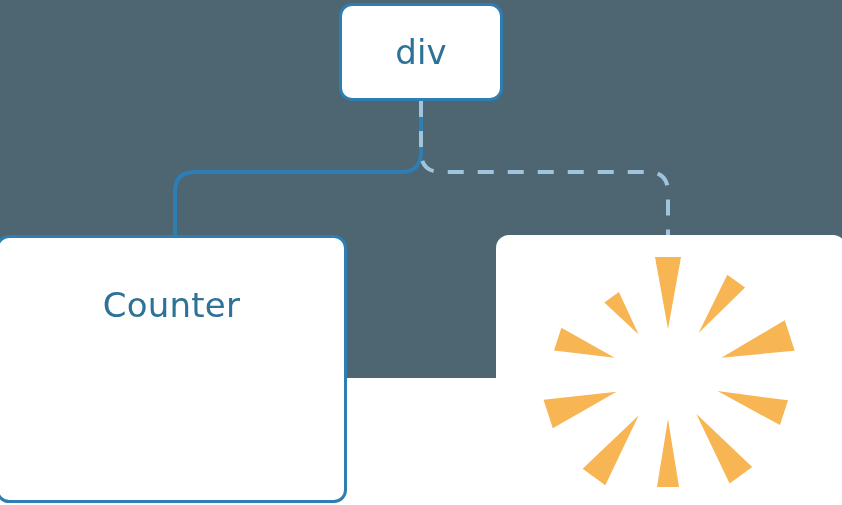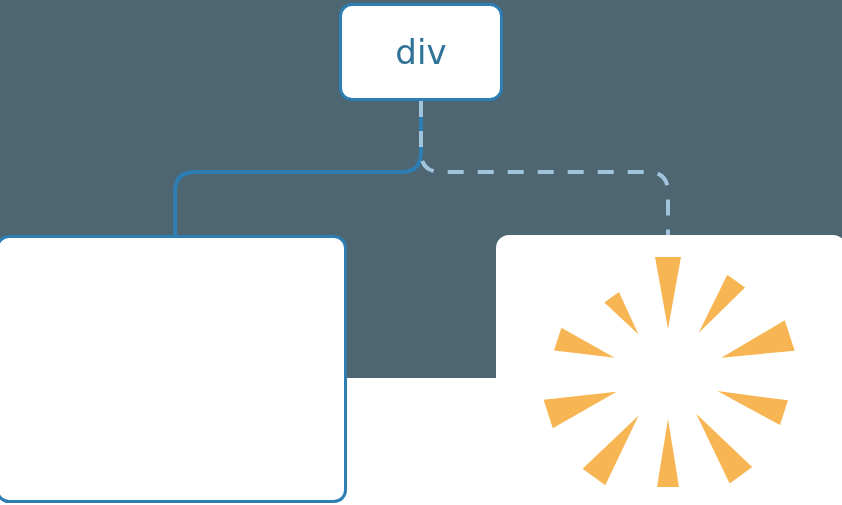--- a/index.html
+++ b/index.html
@@ -114,20 +114,21 @@
   <svg id="connectors" viewBox="0 0 842 505" width="842" height="505">
     <path d="M 421 101 L 421 152 Q 421 172 401 172 L 195 172 Q 175 172 175 192 L 175 238" fill="none" stroke="#2e7eb3" stroke-width="4" stroke-linecap="butt"></path>
     <path d="M 421 101 L 421 152 Q 421 172 441 172 L 648 172 Q 668 172 668 192 L 668 238" fill="none" stroke="#9fc4dc" stroke-width="4" stroke-linecap="butt" stroke-dasharray="16 14"></path>
   </svg>
 
   <div class="node node-bordered" id="node-div">
     <span class="node-title">div</span>
   </div>
 
   <div class="node node-bordered" id="node-counter">
+    <span class="node-title" id="counter-title">Counter</span>
   </div>
 
   <div class="node" id="node-burst">
     <svg id="burst-svg" viewBox="0 0 350 268" width="350" height="268">
       <g id="burst-rays" fill="#f7b653">
           <path d="M 172.0 94.0 L 185.0 22.0 L 159.0 22.0 Z"></path>
           <path d="M 202.6 97.9 L 249.1 52.6 L 231.3 39.7 Z"></path>
           <path d="M 225.3 122.7 L 298.7 115.7 L 288.8 85.2 Z"></path>
           <path d="M 221.5 156.1 L 284.0 190.1 L 292.0 165.3 Z"></path>
           <path d="M 200.2 178.8 L 233.6 248.5 L 256.2 232.1 Z"></path>

